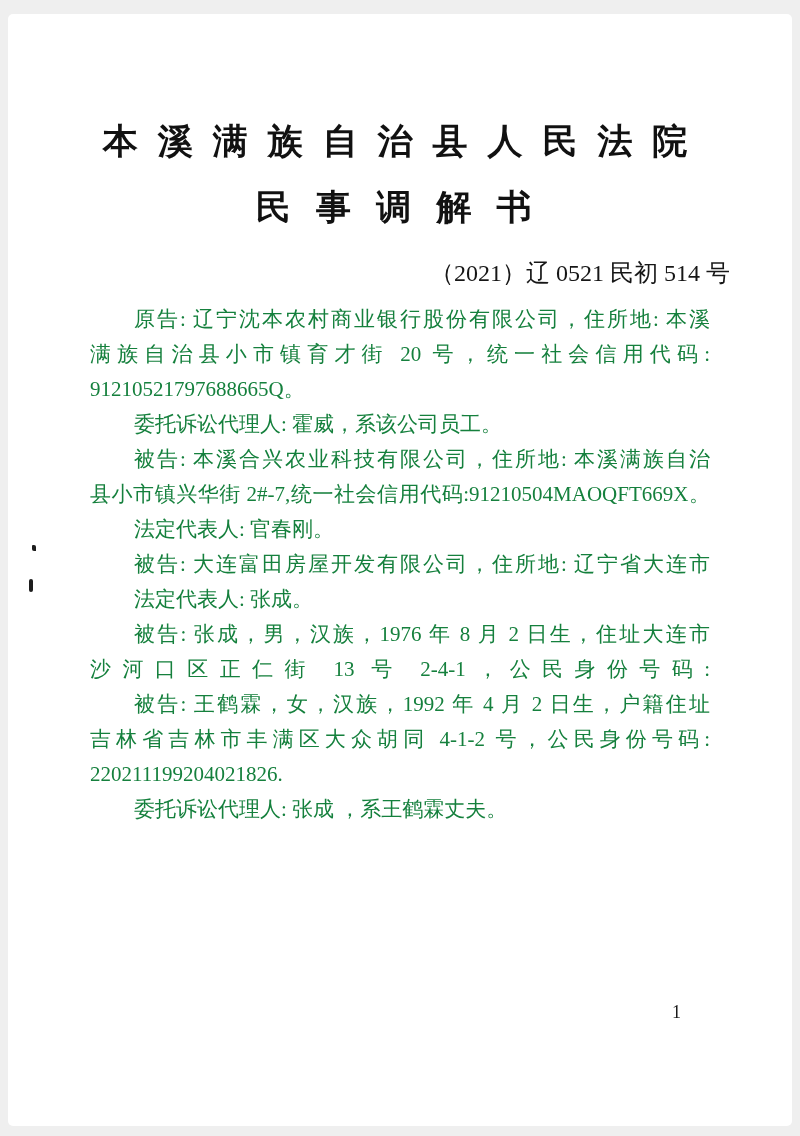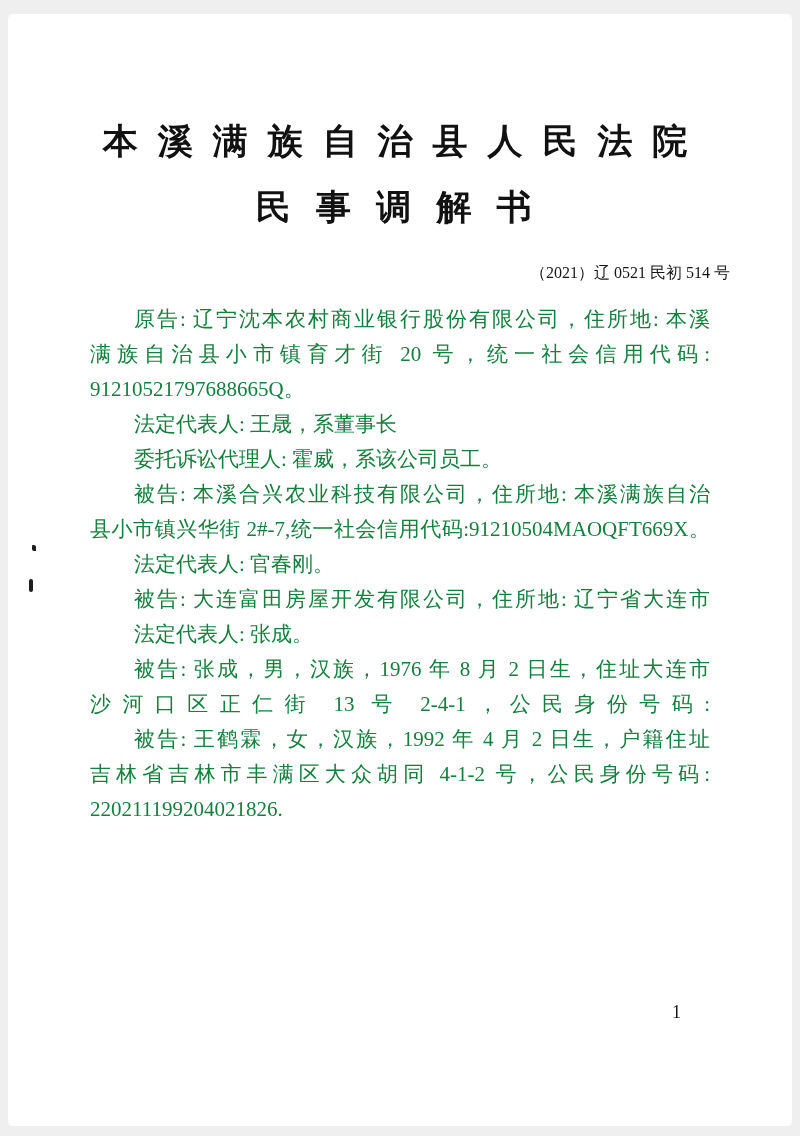--- a/index.html
+++ b/index.html
@@ -39,21 +39,21 @@
     line-height: 44px;
     font-weight: 700;
     letter-spacing: 0.72em;
     text-indent: 0.36em;
     color: #111111;
   }
   .case-number {
     margin-top: 28px;
     padding-right: 62px;
     text-align: right;
-    font-size: 16px;
+    font-size: 24px;
     line-height: 30px;
     color: #161616;
   }
   .doc-body {
     margin-top: 14px;
     padding: 0 82px;
     font-size: 21px;
     line-height: 35px;
     color: #15803d;
   }
@@ -84,30 +84,30 @@
 
 <div class="canvas">
   <div class="page">
     <h1 class="title1">本溪满族自治县人民法院</h1>
     <h2 class="title2">民事调解书</h2>
     <div class="case-number">（2021）辽 0521 民初 514 号</div>
     <div class="doc-body">
         <div class="line indent stretch">原告: 辽宁沈本农村商业银行股份有限公司，住所地: 本溪</div>
         <div class="line stretch">满族自治县小市镇育才街 20 号，统一社会信用代码:</div>
         <div class="line">91210521797688665Q。</div>
-        <div class="line indent">法定代表人: 王晟，系董事长</div>
         <div class="line indent">委托诉讼代理人: 霍威，系该公司员工。</div>
         <div class="line indent stretch">被告: 本溪合兴农业科技有限公司，住所地: 本溪满族自治</div>
         <div class="line stretch">县小市镇兴华街 2#-7,统一社会信用代码:91210504MAOQFT669X。</div>
         <div class="line indent">法定代表人: 官春刚。</div>
         <div class="line indent stretch">被告: 大连富田房屋开发有限公司，住所地: 辽宁省大连市</div>
         <div class="line indent">法定代表人: 张成。</div>
         <div class="line indent stretch">被告: 张成，男，汉族，1976 年 8 月 2 日生，住址大连市</div>
         <div class="line stretch">沙河口区正仁街 13 号 2-4-1，公民身份号码:</div>
         <div class="line indent stretch">被告: 王鹤霖，女，汉族，1992 年 4 月 2 日生，户籍住址</div>
         <div class="line stretch">吉林省吉林市丰满区大众胡同 4-1-2 号，公民身份号码:</div>
         <div class="line">220211199204021826.</div>
+        <div class="line indent">委托诉讼代理人: 张成 ，系王鹤霖丈夫。</div>
       </div>
   </div>
   <div class="page-number">1</div>
   <div class="speck speck1"></div>
   <div class="speck speck2"></div>
 </div>
 
 </body></html>

